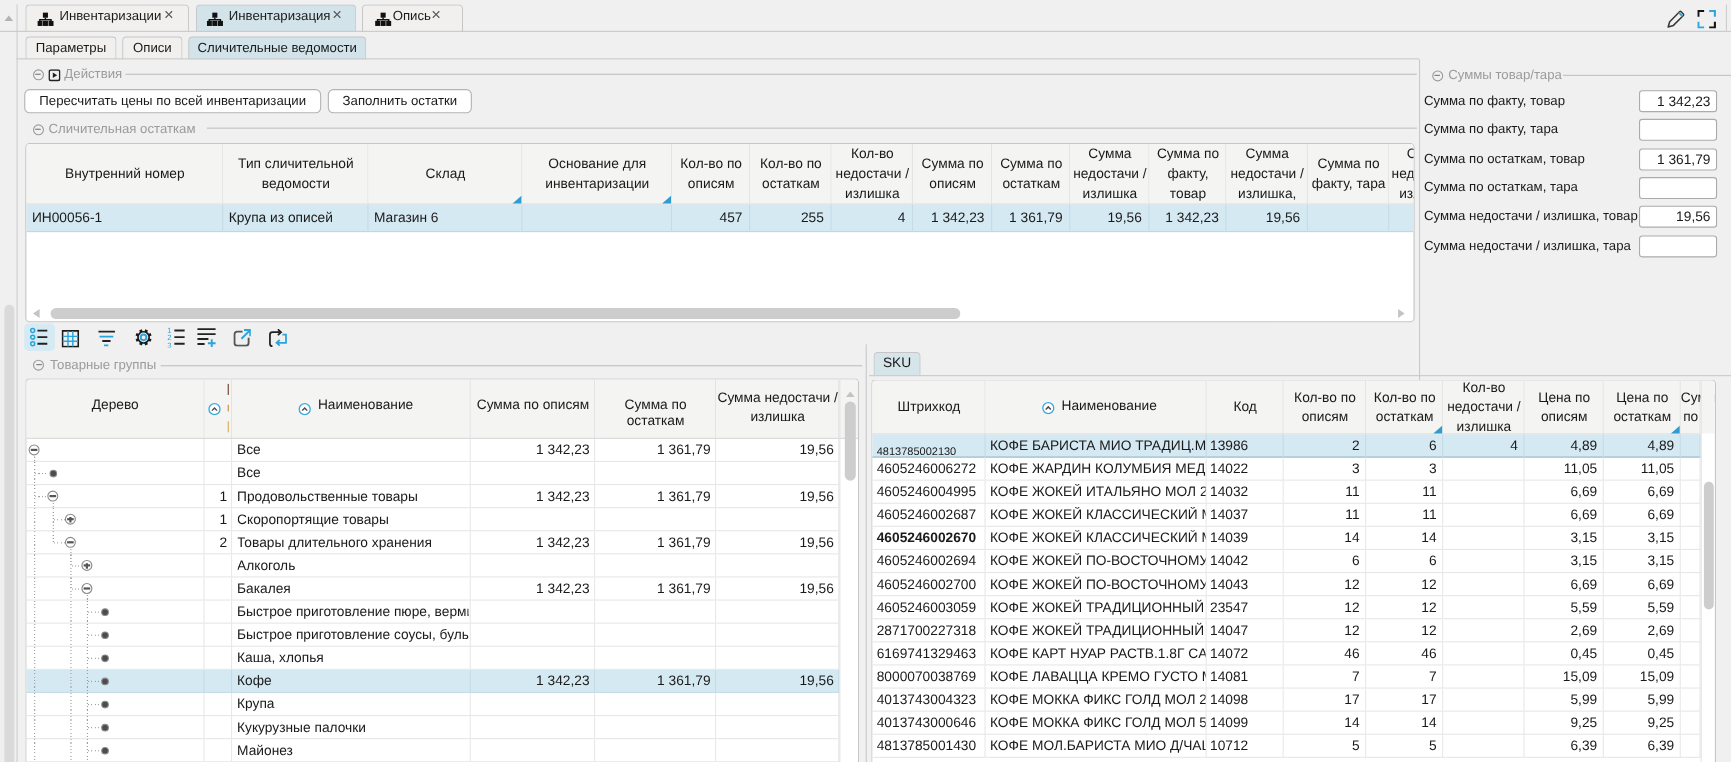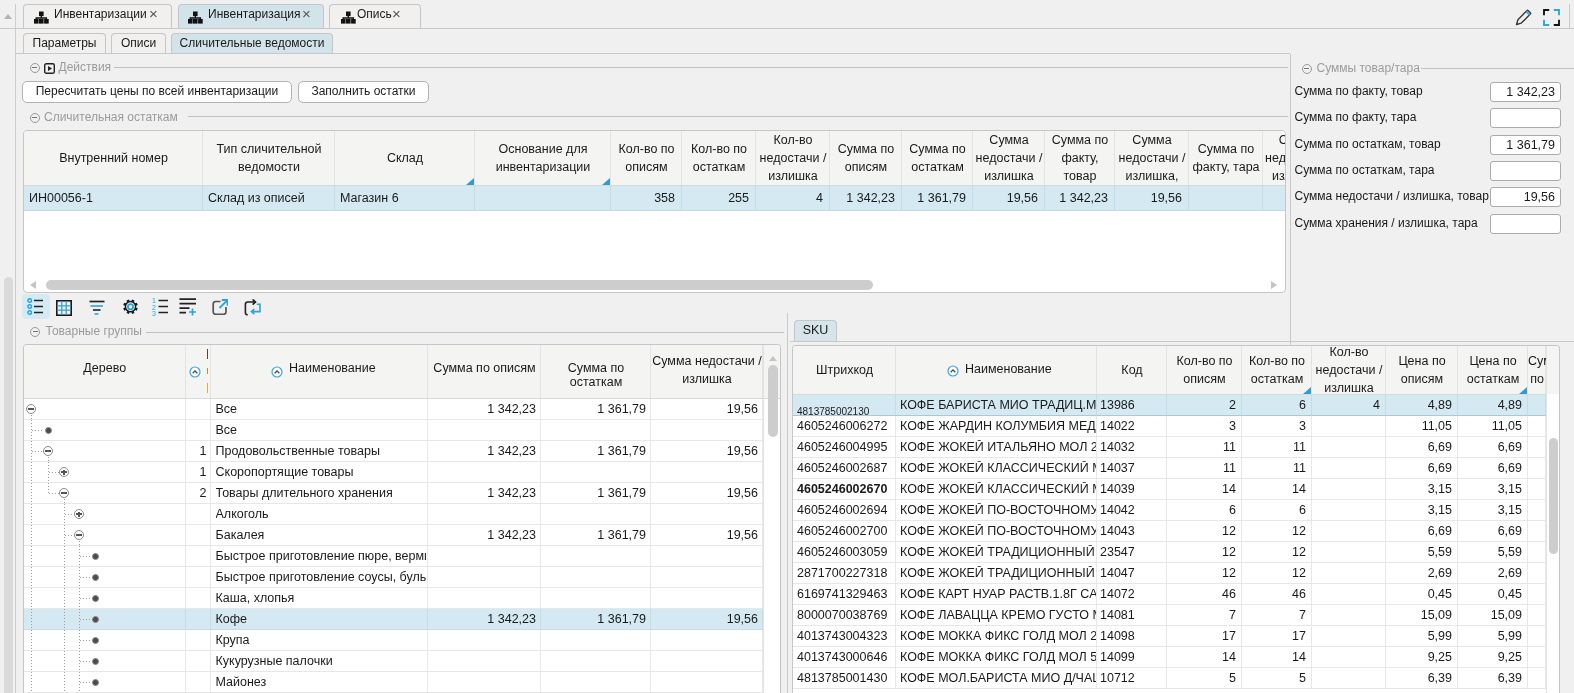--- a/index.html
+++ b/index.html
@@ -99,26 +99,26 @@
 <div style="left:1165px;top:9px;width:74px;font-size:12.5px;text-align:center;line-height:18px;white-space:nowrap;">Сумма по<br>факту, тара</div>
 <div style="left:1239px;top:0px;width:71px;height:54px;border-right:1px solid #e3e3e3;background:#f4f4f3;"></div>
 <div style="left:1239px;top:0px;width:71px;font-size:12.5px;text-align:center;line-height:18px;white-space:nowrap;">Сумма<br>недостачи /<br>излишка,</div>
 <div style="left:0px;top:54px;width:1310px;height:1px;background:#d8d8d8;"></div>
 <div style="left:442px;top:46.5px;width:0px;height:0px;border-left:8px solid transparent;border-bottom:7px solid #2f9cd1;"></div>
 <div style="left:578px;top:46.5px;width:0px;height:0px;border-left:8px solid transparent;border-bottom:7px solid #2f9cd1;"></div>
 <div style="left:0px;top:55px;width:1310px;height:25px;background:#d5e9f2;border-bottom:1px solid #bdd8e3;"></div>
 <div style="left:0px;top:55px;width:179px;height:25px;border-right:1px solid #c3dce7;"></div>
 <div style="left:5px;top:60px;width:167px;font-size:12.5px;white-space:nowrap;">ИН00056-1</div>
 <div style="left:179px;top:55px;width:132px;height:25px;border-right:1px solid #c3dce7;"></div>
-<div style="left:184px;top:60px;width:120px;font-size:12.5px;white-space:nowrap;">Склад из описей</div>
+<div style="left:184px;top:60px;width:120px;font-size:12.5px;white-space:nowrap;">Крупа из описей</div>
 <div style="left:311px;top:55px;width:140px;height:25px;border-right:1px solid #c3dce7;"></div>
 <div style="left:316px;top:60px;width:128px;font-size:12.5px;white-space:nowrap;">Магазин 6</div>
 <div style="left:451px;top:55px;width:136px;height:25px;border-right:1px solid #c3dce7;"></div>
 <div style="left:587px;top:55px;width:71px;height:25px;border-right:1px solid #c3dce7;"></div>
-<div style="left:587px;top:60px;width:64px;font-size:12.5px;white-space:nowrap;text-align:right;">358</div>
+<div style="left:587px;top:60px;width:64px;font-size:12.5px;white-space:nowrap;text-align:right;">457</div>
 <div style="left:658px;top:55px;width:74px;height:25px;border-right:1px solid #c3dce7;"></div>
 <div style="left:658px;top:60px;width:67px;font-size:12.5px;white-space:nowrap;text-align:right;">255</div>
 <div style="left:732px;top:55px;width:74px;height:25px;border-right:1px solid #c3dce7;"></div>
 <div style="left:732px;top:60px;width:67px;font-size:12.5px;white-space:nowrap;text-align:right;">4</div>
 <div style="left:806px;top:55px;width:72px;height:25px;border-right:1px solid #c3dce7;"></div>
 <div style="left:806px;top:60px;width:65px;font-size:12.5px;white-space:nowrap;text-align:right;">1 342,23</div>
 <div style="left:878px;top:55px;width:71px;height:25px;border-right:1px solid #c3dce7;"></div>
 <div style="left:878px;top:60px;width:64px;font-size:12.5px;white-space:nowrap;text-align:right;">1 361,79</div>
 <div style="left:949px;top:55px;width:72px;height:25px;border-right:1px solid #c3dce7;"></div>
 <div style="left:949px;top:60px;width:65px;font-size:12.5px;white-space:nowrap;text-align:right;">19,56</div>
@@ -678,14 +678,14 @@
 <div style="left:1294.5px;top:110px;font-size:12px;white-space:nowrap;">Сумма по факту, тара</div>
 <div style="left:1490px;top:108px;width:71px;height:20px;background:#fff;border:1px solid #ababab;border-radius:3px;"></div>
 <div style="left:1294.5px;top:137px;font-size:12px;white-space:nowrap;">Сумма по остаткам, товар</div>
 <div style="left:1490px;top:135px;width:71px;height:20px;background:#fff;border:1px solid #ababab;border-radius:3px;"></div>
 <div style="left:1490px;top:137.5px;width:65px;font-size:12.5px;text-align:right;">1 361,79</div>
 <div style="left:1294.5px;top:163px;font-size:12px;white-space:nowrap;">Сумма по остаткам, тара</div>
 <div style="left:1490px;top:161px;width:71px;height:20px;background:#fff;border:1px solid #ababab;border-radius:3px;"></div>
 <div style="left:1294.5px;top:189px;font-size:12px;white-space:nowrap;">Сумма недостачи / излишка, товар</div>
 <div style="left:1490px;top:187px;width:71px;height:20px;background:#fff;border:1px solid #ababab;border-radius:3px;"></div>
 <div style="left:1490px;top:189.5px;width:65px;font-size:12.5px;text-align:right;">19,56</div>
-<div style="left:1294.5px;top:216px;font-size:12px;white-space:nowrap;">Сумма хранения / излишка, тара</div>
+<div style="left:1294.5px;top:216px;font-size:12px;white-space:nowrap;">Сумма недостачи / излишка, тара</div>
 <div style="left:1490px;top:214px;width:71px;height:20px;background:#fff;border:1px solid #ababab;border-radius:3px;"></div>
 </div>
 </body></html>

